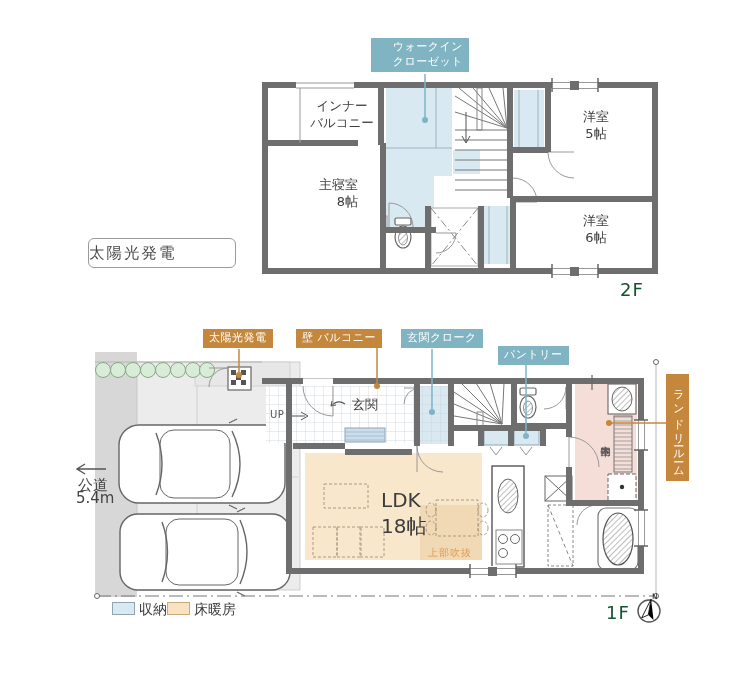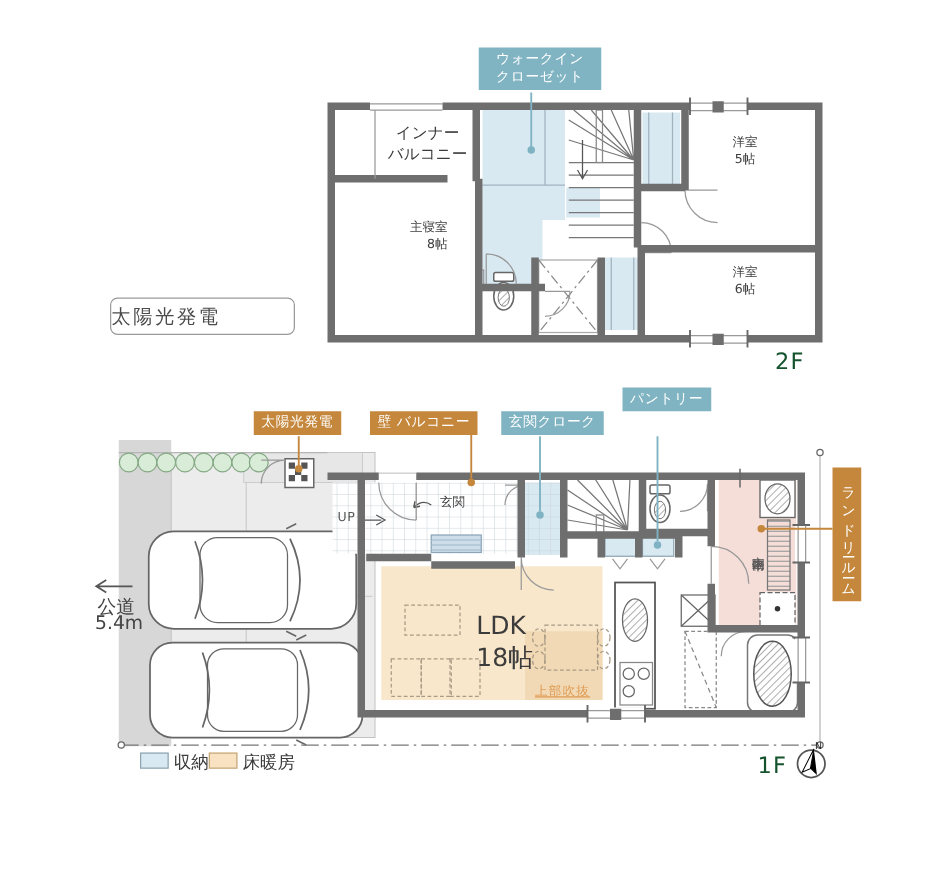--- a/index.html
+++ b/index.html
@@ -4,39 +4,39 @@
 <style>
   html,body{margin:0;padding:0;}
   body{
     width:750px;height:700px;position:relative;background:#ffffff;
     font-family:"DejaVu Sans","Liberation Sans",sans-serif;
     color:#3c3c3c;overflow:hidden;
   }
   #plan-svg{position:absolute;left:0;top:0;}
   .abs{position:absolute;}
   .pre{white-space:pre-line;}
-  .room-label{font-size:10px;line-height:1.32;text-align:center;color:#3c3c3c;}
+  .room-label{font-size:13px;line-height:1.32;text-align:center;color:#3c3c3c;}
   .small-note{font-size:10px;color:#555;}
   .callout{
     color:#fff;font-size:11px;line-height:1.35;text-align:center;
     padding:2px 6px;white-space:pre-line;letter-spacing:0.5px;
   }
   .callout.teal{background:#80b4c2;}
   .callout.orange{background:#c5873c;}
   .vtext{writing-mode:vertical-rl;text-orientation:upright;}
   .callout.vlabel{padding:8px 4px;letter-spacing:2px;}
   .solar-box{
     width:146px;height:28px;border:1.5px solid #9a9a9a;border-radius:6px;
     font-size:15.5px;line-height:28px;color:#4a4a4a;letter-spacing:2px;
   }
   .floor-tag{font-size:18px;color:#14532d;letter-spacing:1px;}
   .legend-swatch{width:23px;height:13px;box-sizing:border-box;}
   .legend-label{font-size:14px;color:#3c3c3c;}
   .road-text{font-size:15px;color:#444;text-align:center;width:34px;}
-  .orange-note{font-size:10px;color:#e09a52;letter-spacing:1px;text-decoration:underline;}
+  .orange-note{font-size:10px;color:#e09a52;letter-spacing:1px;}
   .north-n{font-size:7.5px;color:#222;}
 </style>
 </head>
 <body>
 
 <svg id="plan-svg" width="750" height="700" viewBox="0 0 750 700">
   <defs>
     <pattern id="hatch" width="4" height="4" patternUnits="userSpaceOnUse" patternTransform="rotate(45)">
       <line x1="0" y1="0" x2="0" y2="4" stroke="#888" stroke-width="1.1"></line>
     </pattern>
@@ -291,21 +291,21 @@
     <g>
       <circle cx="649" cy="611" r="11" fill="#fff" stroke="#555" stroke-width="1.4"></circle>
       <g transform="rotate(10 649 611)">
         <polygon points="649,599 655,619 649,615" fill="#000"></polygon>
         <polygon points="649,599 643,619 649,615" fill="#fff" stroke="#000" stroke-width="0.8"></polygon>
       </g>
     </g>
   </g>
 </svg>
 
-<div class="abs callout teal pre" style="left:383px;top:38px;width:86px;">ウォークイン
+<div class="abs callout teal pre" style="left:371px;top:38px;width:86px;text-align:right;">ウォークイン
 クローゼット</div>
 
 <div class="abs solar-box" style="left:88px;top:238px;">太陽光発電</div>
 
 <div class="abs room-label pre" style="left:288px;top:98px;width:108px;font-size:12.5px;">インナー
 バルコニー</div>
 
 <div class="abs room-label pre" style="left:294px;top:176px;width:64px;text-align:right;">主寝室
 8帖</div>
 
@@ -316,21 +316,21 @@
 6帖</div>
 
 <div class="abs floor-tag" style="left:620px;top:279px;">2F</div>
 
 <div class="abs callout orange" style="left:203px;top:329px;">太陽光発電</div>
 
 <div class="abs callout orange" style="left:296px;top:329px;">壁 バルコニー</div>
 
 <div class="abs callout teal" style="left:401px;top:329px;">玄関クローク</div>
 
-<div class="abs callout teal" style="left:498px;top:310px;text-align:right;">パントリー</div>
+<div class="abs callout teal" style="left:498px;top:346px;text-align:right;">パントリー</div>
 
 <div class="abs callout orange vtext vlabel" style="left:666px;top:374px;">ランドリールーム</div>
 
 <div class="abs room-label" style="left:352px;top:396px;">玄関</div>
 
 <div class="abs room-label pre" style="left:381px;top:487px;font-size:20px;text-align:left;">LDK
 18帖</div>
 
 <div class="abs small-note" style="left:270px;top:409px;letter-spacing:0.5px;">UP</div>
 

